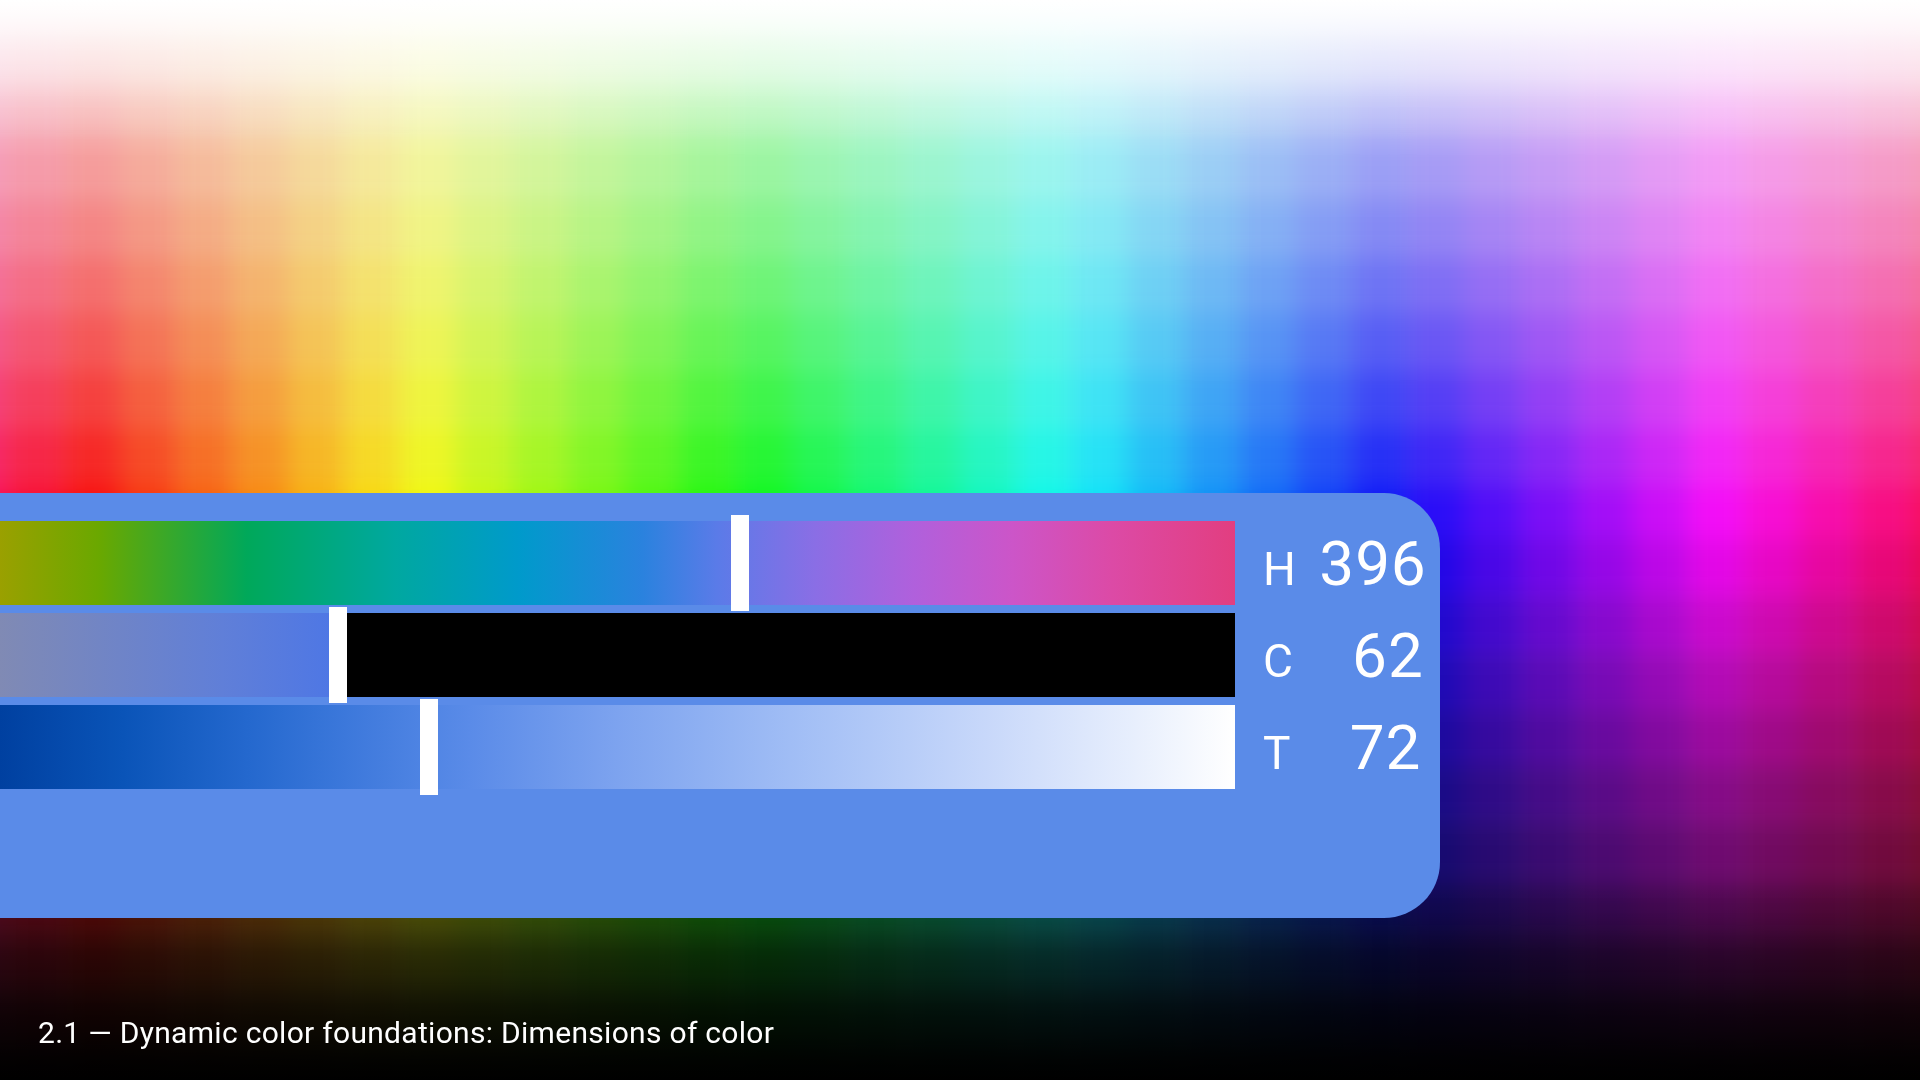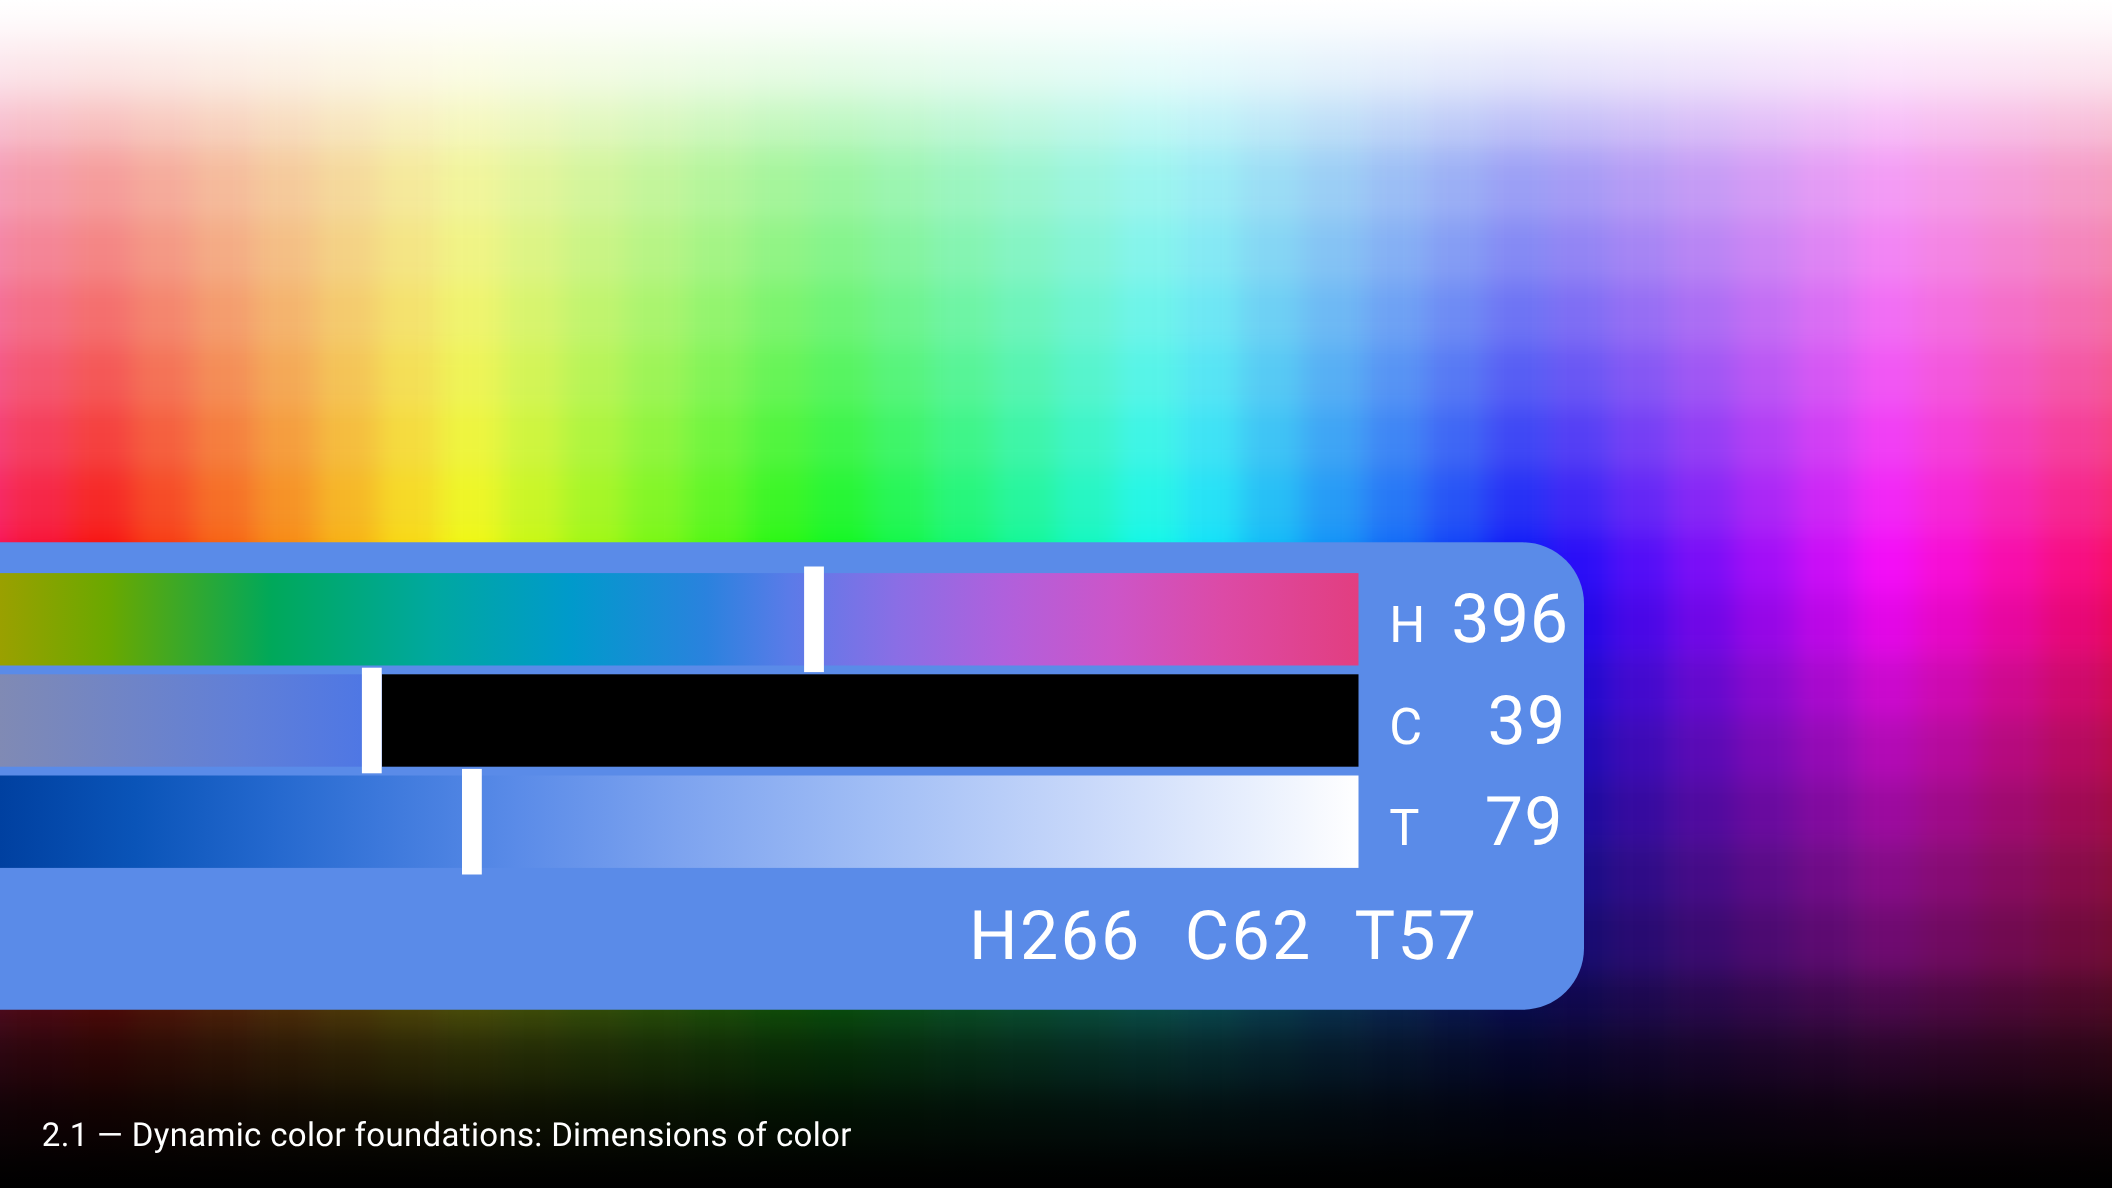--- a/index.html
+++ b/index.html
@@ -863,30 +863,29 @@
     </div>
   </div>
 
   <div class="row">
     <div class="track chroma">
       <div class="grad"></div>
       <div class="thumb" id="thumb-c" style="left: 27.4%;"></div>
     </div>
     <div class="labels">
       <span class="k">C</span>
-      <span class="v">39</span>
+      <span class="v">62</span>
     </div>
   </div>
 
   <div class="row">
     <div class="track tone">
       <div class="thumb" id="thumb-t" style="left: 34.7%;"></div>
     </div>
     <div class="labels">
       <span class="k">T</span>
-      <span class="v">79</span>
+      <span class="v">72</span>
     </div>
   </div>
 
-  <div id="summary">H266  C62  T57</div>
 </div>
 
 <div id="caption">2.1 — Dynamic color foundations: Dimensions of color</div>
 
 </body></html>

